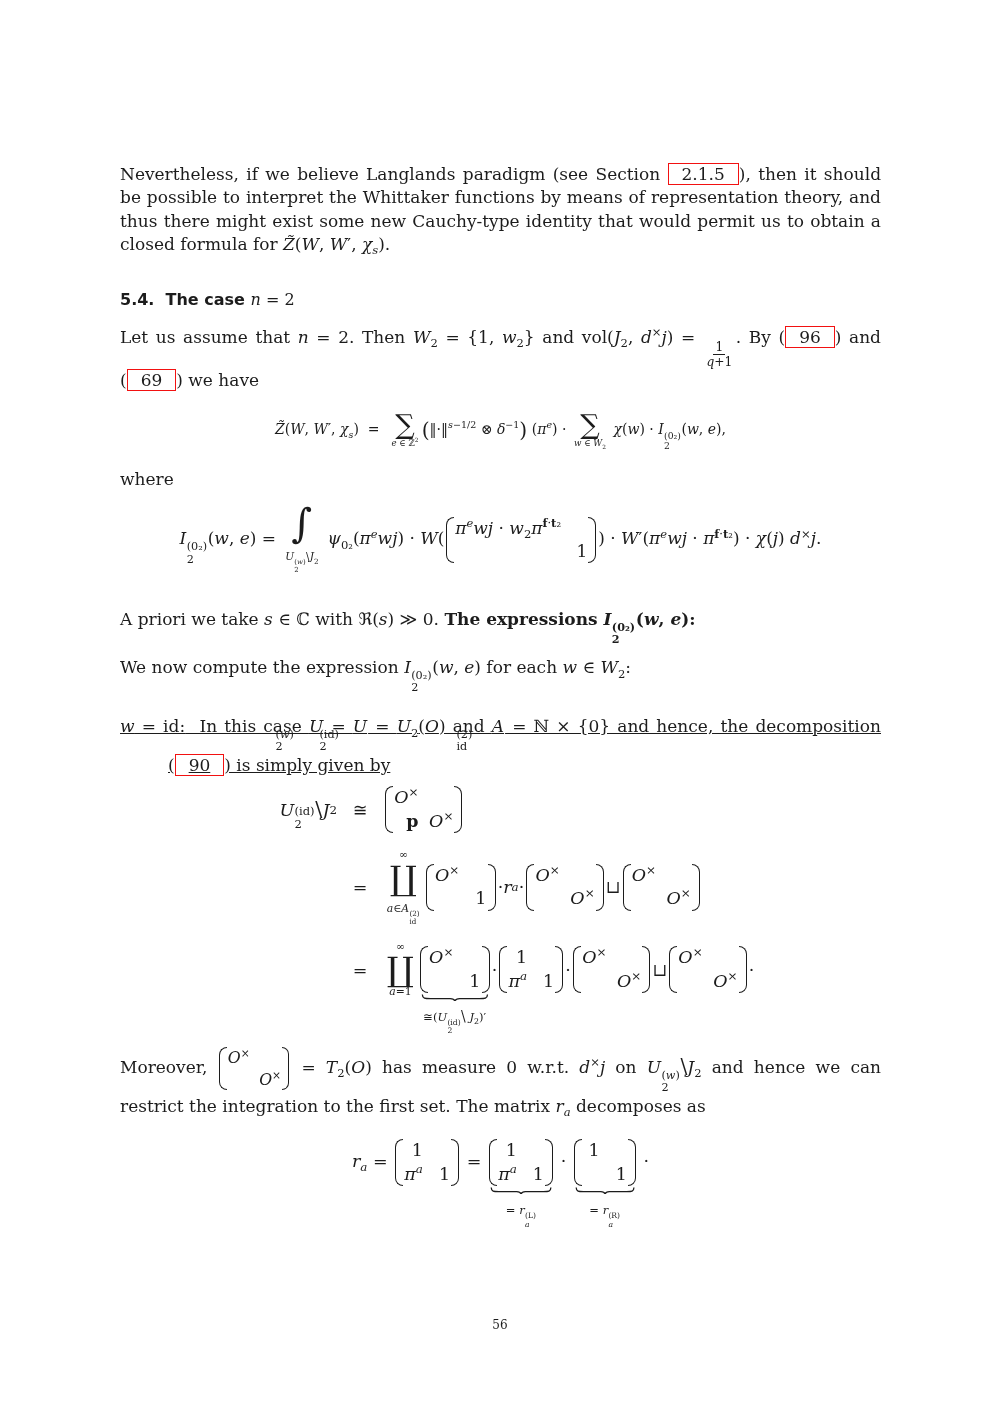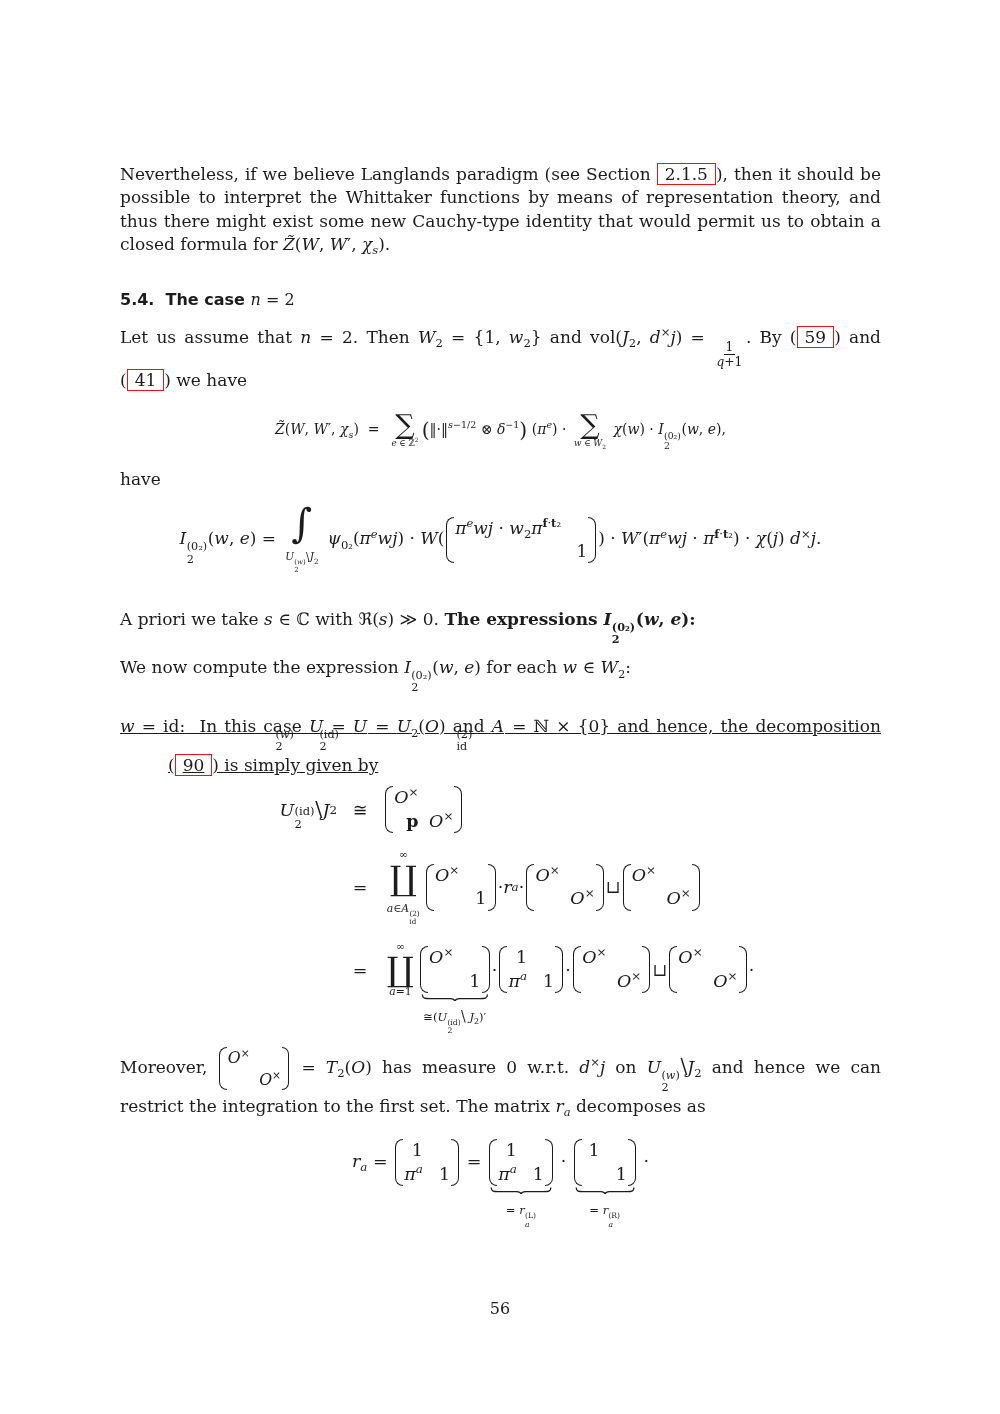--- a/index.html
+++ b/index.html
@@ -10,21 +10,21 @@
     font-size:17px;line-height:1.38;color:#1c1c1c;margin:0 auto;
     overflow:hidden;
   }
   p{margin:0;text-align:justify;}
   i{font-style:italic;}
   sup,sub{font-size:68%;line-height:0;}
   .cal{font-style:italic;}
   .frak{font-weight:bold;font-style:normal;}
   .ul{text-decoration:underline;}
   .sm{font-size:1.2em;}
-  .refbox{border:1.5px solid #f21111;padding:0 7px;}
+  .refbox{border:1.5px solid #f21111;padding:0 13px;}
   
   .sec{font-family:"DejaVu Sans",sans-serif;font-weight:bold;font-size:16px;
        margin:33px 0 17px 0;line-height:1.2;}
   .sec .hmath{font-family:"DejaVu Serif",serif;font-weight:normal;}
   
   .ss{display:inline-flex;flex-direction:column;align-items:flex-start;
       font-size:66%;line-height:1.12;vertical-align:-0.52em;margin:16px .06em 0 .03em;white-space:nowrap;}
   .ss>span{display:block;}
   
   .frac{display:inline-flex;flex-direction:column;align-items:center;
@@ -66,49 +66,49 @@
   .p-wenow{margin:0 0 18px 0;}
   .p-wid{padding-left:48px;text-indent:-48px;margin-bottom:8px;text-decoration:underline;}
   
   .alignblk{margin:8px 0 30px 105px;font-size:17.5px;}
   .arow{display:flex;align-items:center;margin-bottom:15px;white-space:nowrap;}
   .arow.last{margin-bottom:48px;}
   .alhs{min-width:112px;display:inline-flex;justify-content:flex-end;align-items:center;}
   .arel{width:46px;text-align:center;flex:0 0 auto;}
   .arhs{display:inline-flex;align-items:center;}
   .p-moreover{margin-bottom:6px;}
-  .pageno{position:absolute;left:0;right:0;bottom:94px;text-align:center;font-size:16px;}
+  .pageno{position:absolute;left:0;right:0;bottom:80px;text-align:center;font-size:12px;}
 </style>
 </head>
 <body>
 
 <div class="page">
 
   <p class="body-text">Nevertheless, if we believe Langlands paradigm (see Section <span class="refbox">2.1.5</span>), then it should be possible to interpret the Whittaker functions by means of representation theory, and thus there might exist some new Cauchy-type identity that would permit us to obtain a closed formula for <i>Z̃</i>(<span class="cal">W</span>, <span class="cal">W</span>′, <i>χ</i><sub><i>s</i></sub>).</p>
 
 
   <h2 class="sec"><span>5.4.</span>&nbsp;&nbsp;The case <span class="hmath"><i>n</i> = 2</span></h2>
 
   <p class="body-text">Let us assume that <i>n</i> = 2.  Then <i>W</i><sub>2</sub> = {1, <i>w</i><sub>2</sub>} and vol(<i>J</i><sub>2</sub>, <i>d</i><sup>×</sup><i>j</i>) = <span class="frac">
         <span class="fn">1</span>
         <span class="fd"><i>q</i>+1</span>
-      </span>.  By (<span class="refbox">59</span>) and (<span class="refbox">41</span>) we have</p>
+      </span>.  By (<span class="refbox">96</span>) and (<span class="refbox">69</span>) we have</p>
 
   <div class="eqrow eq-z"><i>Z̃</i>(<span class="cal">W</span>, <span class="cal">W</span>′, <i>χ</i><sub><i>s</i></sub>) &nbsp;=&nbsp; <span class="bop">
         <span class="bo">∑</span>
         <span class="bb"><i>e</i> ∈ ℤ<sup>2</sup></span>
       </span><span class="bp">(</span>‖·‖<sup><i>s</i>−1/2</sup> ⊗ <i>δ</i><sup>−1</sup><span class="bp">)</span> (<i>π</i><sup><i>e</i></sup>) · <span class="bop">
         <span class="bo">∑</span>
         <span class="bb"><i>w</i> ∈ <i>W</i><sub>2</sub></span>
       </span> <i>χ</i>(<i>w</i>) · <i>I</i><span class="ss">
         <span>(0₂)</span>
         <span>2</span>
       </span>(<i>w</i>, <i>e</i>),</div>
 
-  <p class="p-where">have</p>
+  <p class="p-where">where</p>
 
   <div class="eqrow eq-i"><i>I</i><span class="ss">
         <span>(0₂)</span>
         <span>2</span>
       </span>(<i>w</i>, <i>e</i>) = <span class="bop">
         <span class="bo int">∫</span>
         <span class="bb"><i>U</i><span class="ss">
             <span>(<i>w</i>)</span>
             <span>2</span>
           </span>\<i>J</i><sub>2</sub></span>

